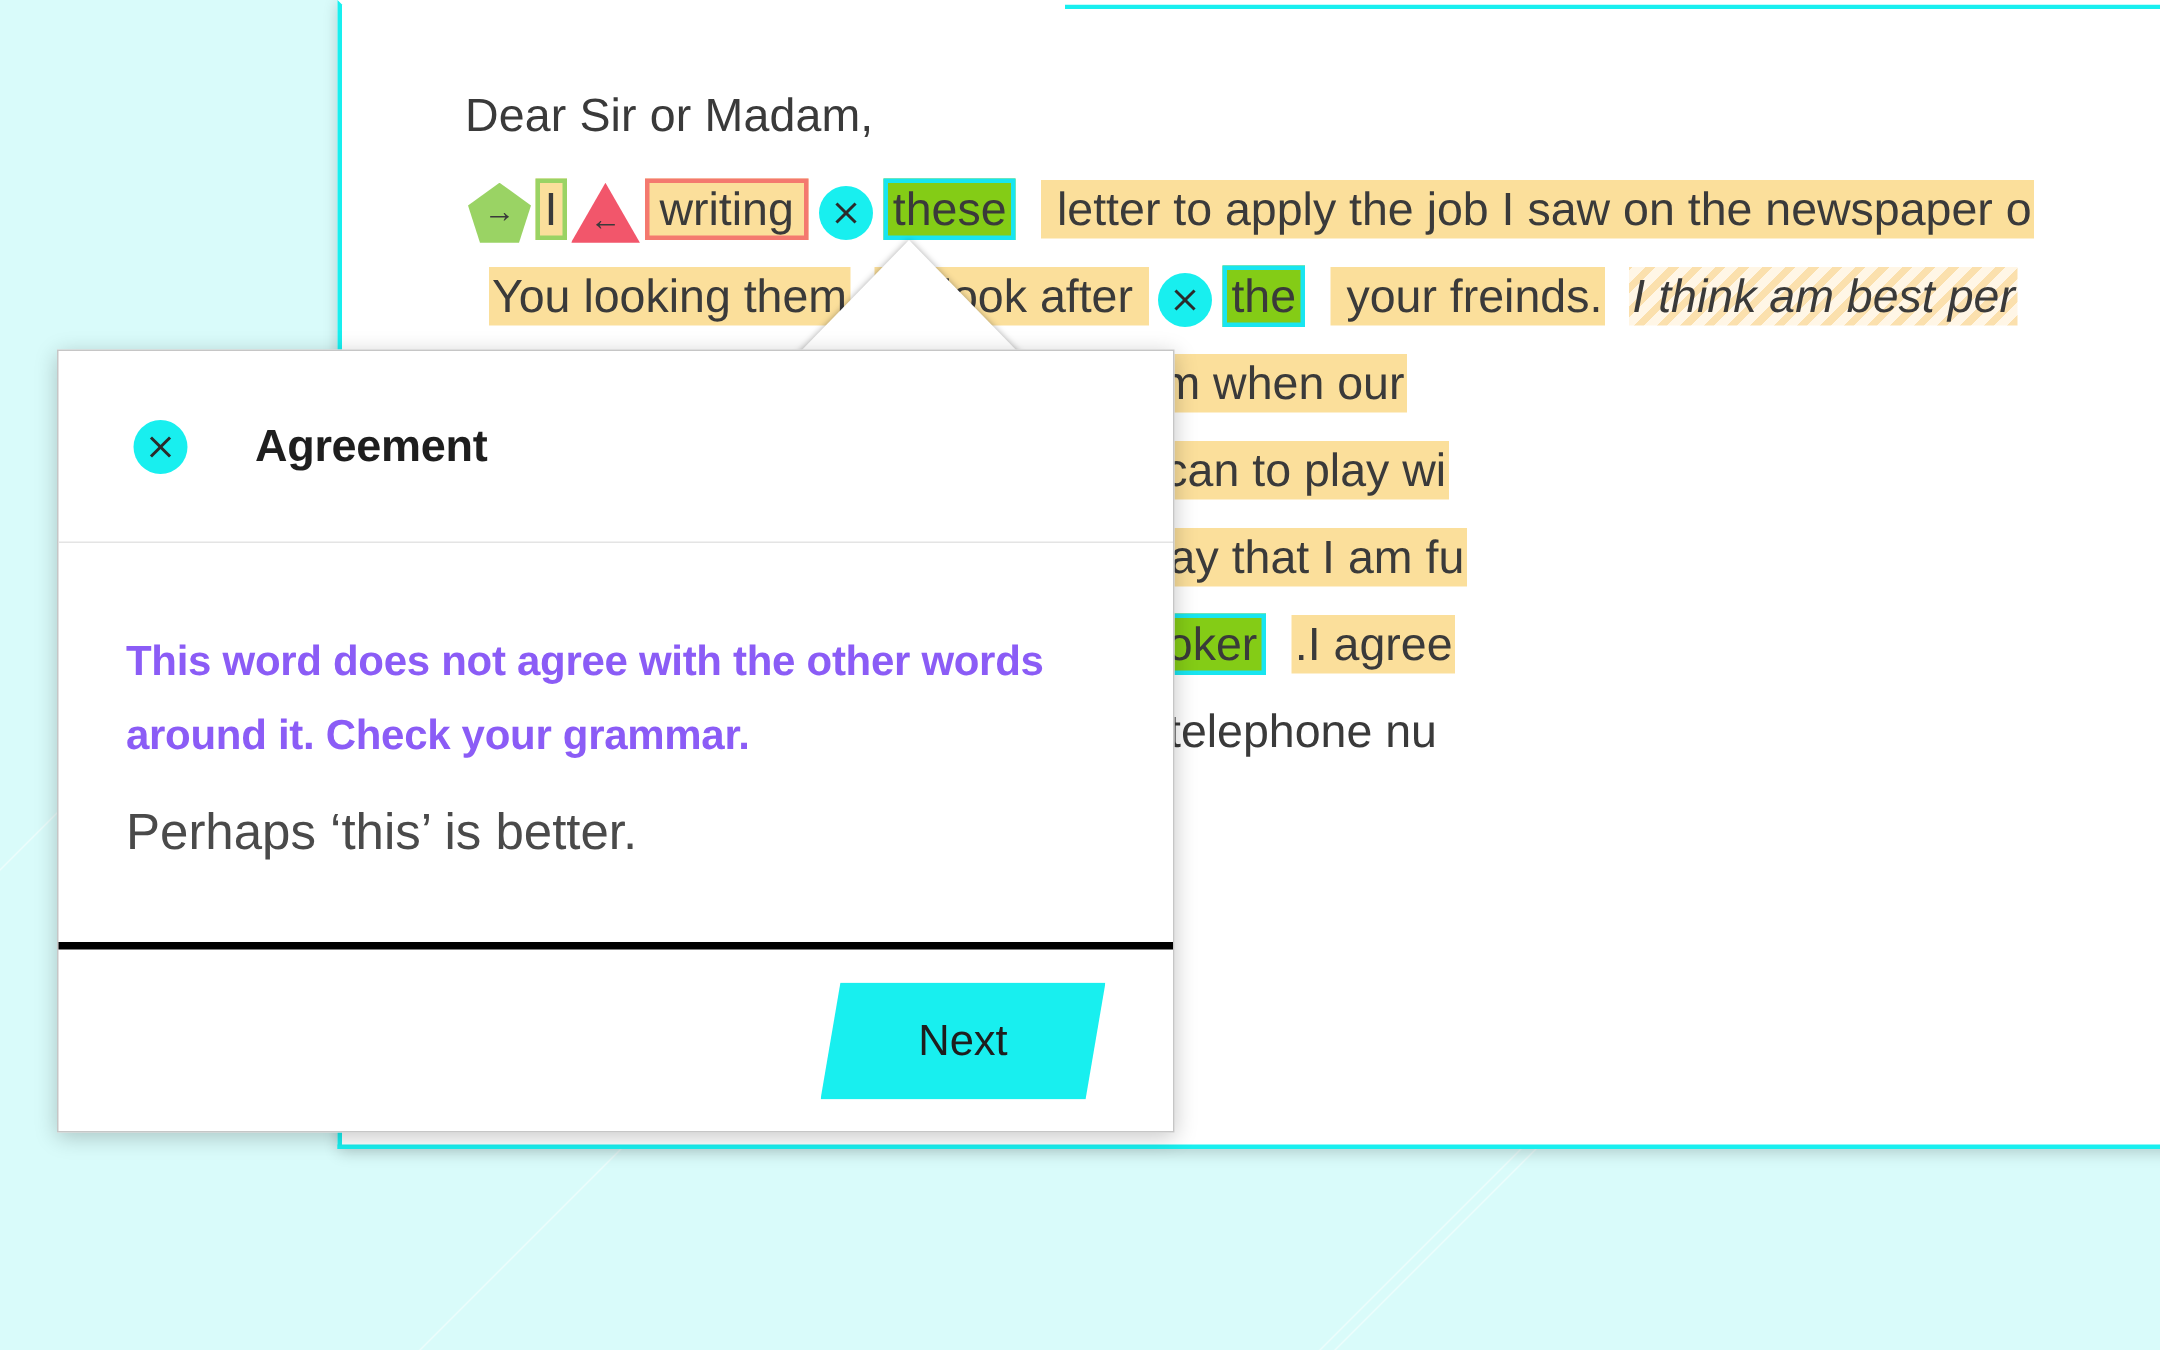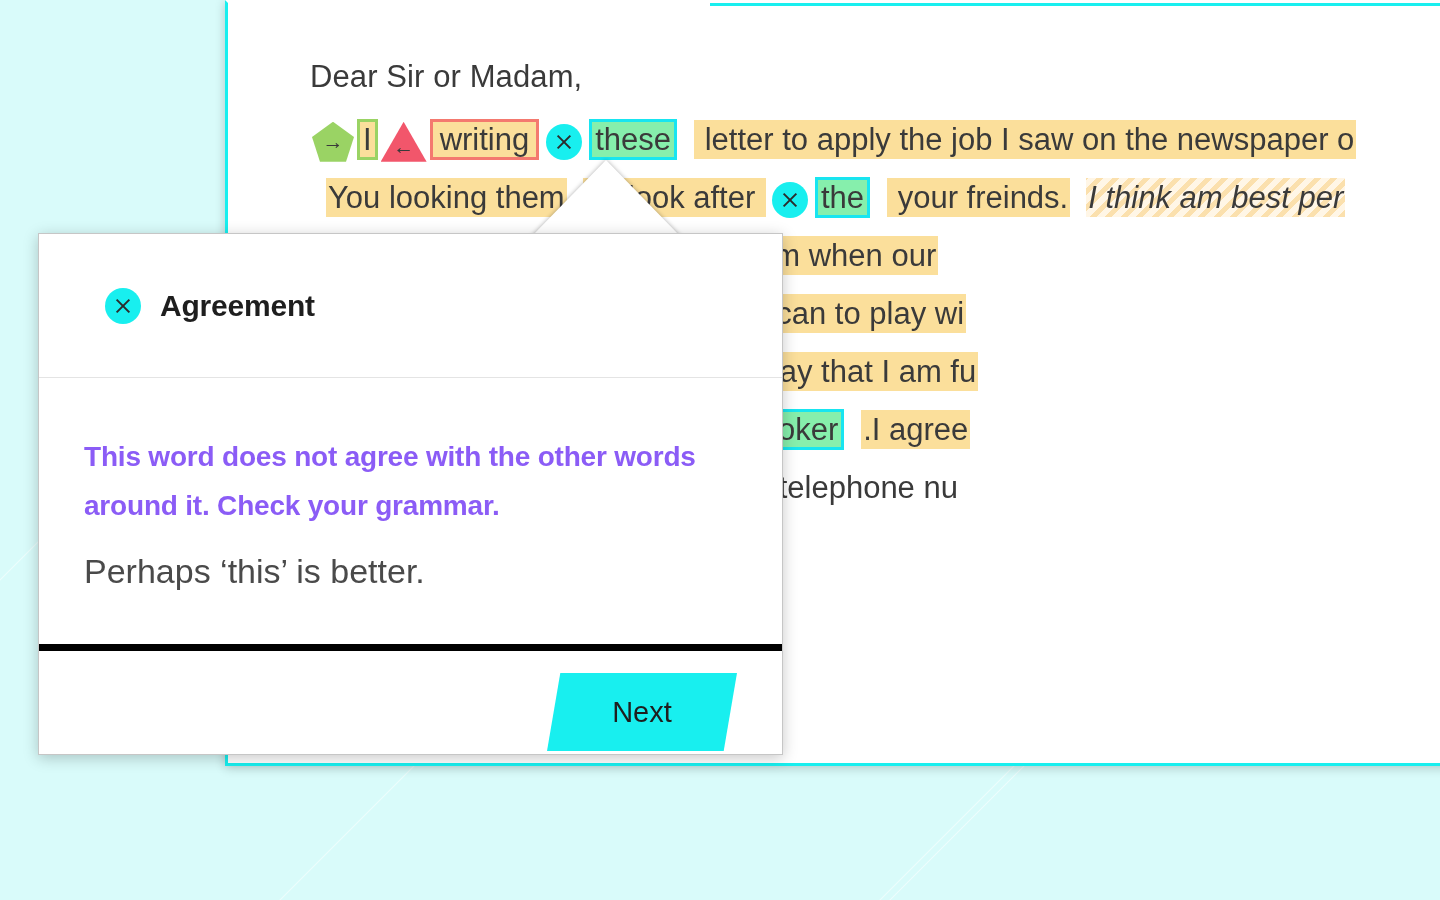--- a/index.html
+++ b/index.html
@@ -89,21 +89,21 @@
     background-image: repeating-linear-gradient(-45deg,
         #fbe0ad 0px, #fbe0ad 5px,
         #fff6e6 5px, #fff6e6 11px);
     font-style: italic;
   }
 
   .tok { padding: 2px 2px; margin-left: 16px; }
 
   
   .box-cyan {
-    background: #86efac;
+    background: #84cc16;
     border: 3px solid #18e5f0;
     padding: 0 3px;
     margin: 0 1px;
   }
   .box-red {
     background: #fbdf9b;
     border: 3px solid #f4796f;
     padding: 0 7px;
     margin: 0 1px;
   }
@@ -204,25 +204,26 @@
     top: 233px;
     width: 745px;
     height: 522px;
     background: #ffffff;
     border: 1px solid #c6c6c6;
     box-shadow: 0 3px 14px rgba(0,0,0,.22);
     z-index: 50;
   }
 
   #dialog-header {
-    height: 144px;
+    height: 128px;
     border-bottom: 1px solid #e4e4e4;
     display: flex;
     align-items: center;
-    padding-left: 66px;
+    padding-left: 50px;
+    gap: 26px;
   }
   .header-badge {
     width: 36px; height: 36px;
     border-radius: 50%;
     background: #18efef;
     position: relative;
     flex: 0 0 auto;
   }
   .header-badge::before, .header-badge::after {
     content: "";
@@ -255,21 +256,21 @@
   }
   #dialog-suggestion {
     margin-top: 22px;
     font-size: 34px;
     color: #4a4a4a;
     font-weight: 400;
   }
 
   #dialog-footer {
     height: 96px;
-    border-top: 7px solid #000000;
+    border-top: 5px solid #000000;
     position: relative;
   }
 
   #next-button {
     position: absolute;
     right: 45px;
     top: 22px;
     width: 190px;
     height: 78px;
     background: #18efef;

